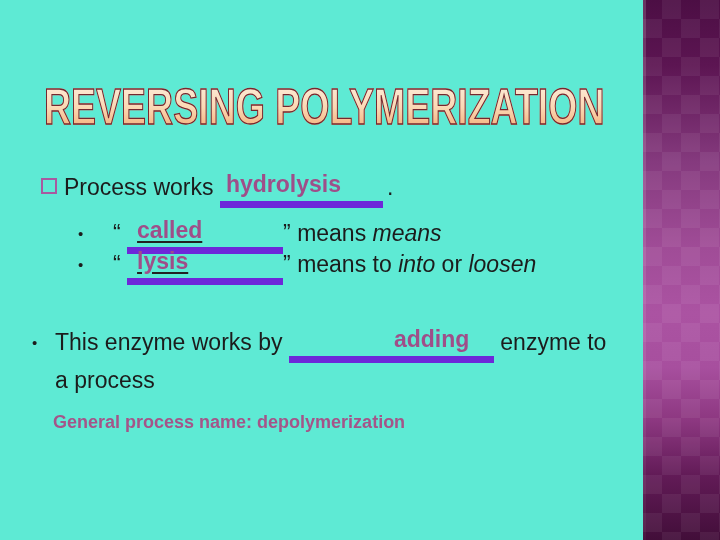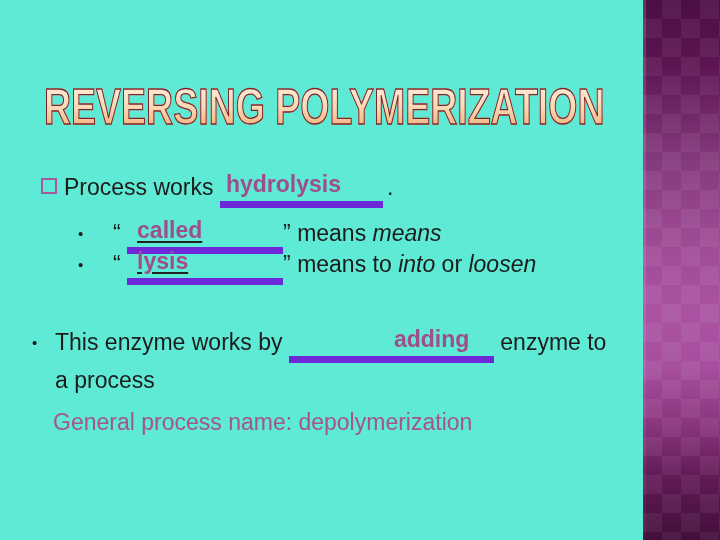--- a/index.html
+++ b/index.html
@@ -83,21 +83,21 @@
   .bullet2 {
     position:absolute; left:32px; top:286px; font-size:23px; line-height:34px;
     display:flex; align-items:baseline;
   }
   .bullet2 .dot { width:23px; }
   .blank-2 { width:205px; } .blank-2 .ans { margin-left:105px; }
 
   
   .footer {
     position:absolute; left:0; top:406px; width:711px;
-    font-size:23px; font-weight:400; color:#a45589; line-height:33px;
+    font-size:18px; font-weight:700; color:#a45589; line-height:33px;
     white-space:nowrap;
   }
   .footer .f1 { margin-left:53px; }
   .footer .f2 { margin-left:123px; }
 </style>
 </head>
 <body>
 
 <div id="slide">
 

